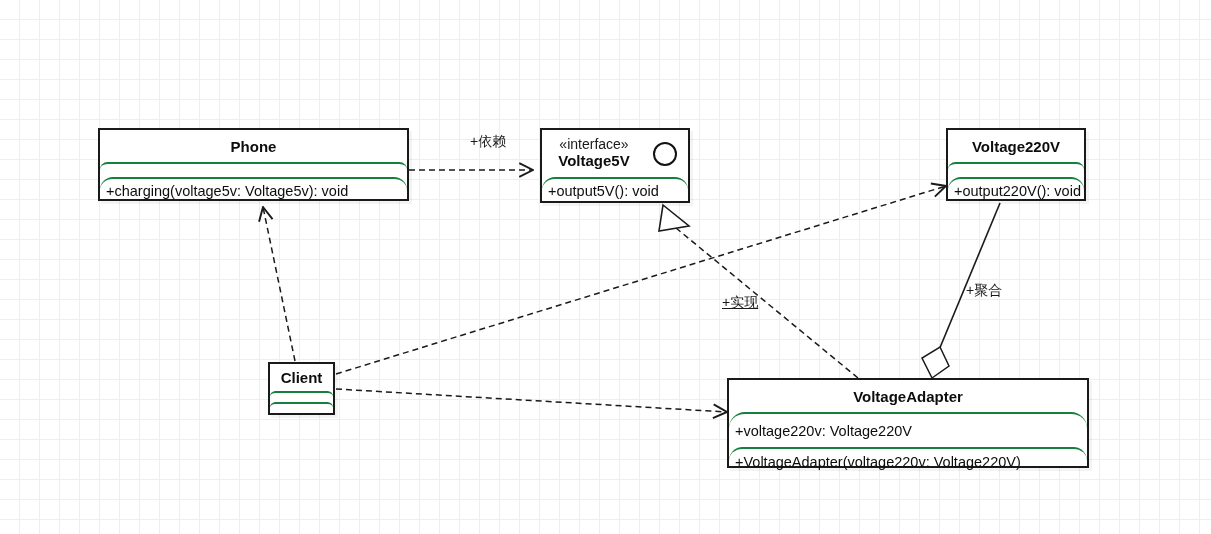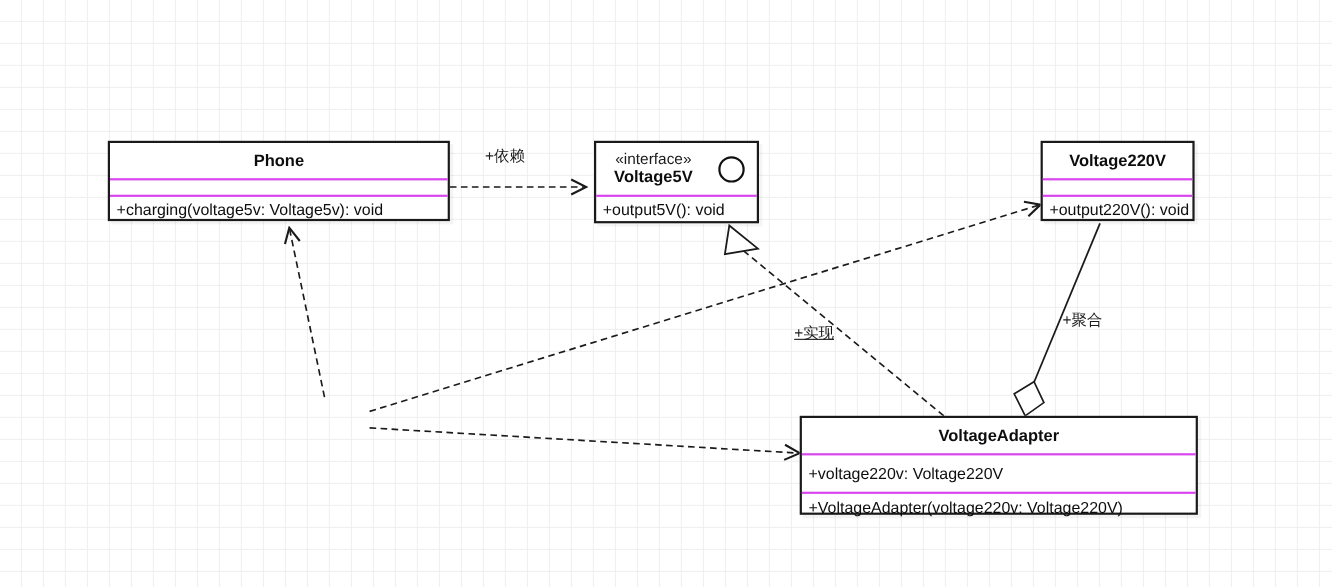--- a/index.html
+++ b/index.html
@@ -41,23 +41,24 @@
     z-index: 3;
   }
   .compartment {
     box-sizing: border-box;
     display: flex;
     align-items: center;
     padding: 0 6px;
     font-size: 14.5px;
     color: #0d0d0d;
     white-space: nowrap;
+    border-radius: 16px;
   }
   .compartment + .compartment {
-    border-top: 2px solid #d946ef;
+    border-top: 2px solid #15803d;
   }
   .cmp-title {
     justify-content: center;
     font-weight: bold;
     font-size: 15px;
   }
   .cmp-empty {
     padding: 0;
   }
   .cmp-member {
@@ -140,21 +141,21 @@
       <line x1="858" y1="378" x2="676" y2="228" stroke="#1a1a1a" stroke-width="1.5" stroke-dasharray="6,4"></line>
       <polygon points="663,205 689,226 659,231" fill="#ffffff" stroke="#1a1a1a" stroke-width="1.6" stroke-linejoin="miter"></polygon>
     </g>
 
     <g>
       <line x1="939" y1="350" x2="1000" y2="203" stroke="#1a1a1a" stroke-width="1.6"></line>
       <polygon points="932,378 922,358 940,347 949,366" fill="#ffffff" stroke="#1a1a1a" stroke-width="1.5" stroke-linejoin="miter"></polygon>
     </g>
   </svg>
 
-  <div class="edge-label" style="left:441px; top:133px;">+依赖</div>
+  <div class="edge-label" style="left:441px; top:133px;padding-left:29px;">+依赖</div>
 
   <div class="edge-label" style="left:722px; top:294px;text-decoration:underline;">+实现</div>
 
   <div class="edge-label" style="left:966px; top:282px;">+聚合</div>
 
   <div class="uml-box" id="box-phone" style="left:98px; top:128px; width:311px; height:73px;">
     <div class="compartment cmp-title" style="height:32px;">Phone</div>
     <div class="compartment cmp-empty" style="height:15px;"></div>
     <div class="compartment cmp-member" style="height:26px;">+charging(voltage5v: Voltage5v): void</div>
   </div>
@@ -167,20 +168,25 @@
     </div>
     <div class="compartment cmp-member" style="height:26px;text-align:right;">+output5V(): void</div>
   </div>
 
   <div class="uml-box" id="box-voltage220v" style="left:946px; top:128px; width:140px; height:73px;">
     <div class="compartment cmp-title" style="height:32px;">Voltage220V</div>
     <div class="compartment cmp-empty" style="height:15px;"></div>
     <div class="compartment cmp-member" style="height:26px;">+output220V(): void</div>
   </div>
 
+  <div class="uml-box" id="box-client" style="left:268px; top:362px; width:67px; height:53px;">
+    <div class="compartment cmp-title" style="height:27px;">Client</div>
+    <div class="compartment cmp-empty" style="height:11px;"></div>
+    <div class="compartment cmp-empty" style="height:11px;"></div>
+  </div>
 
   <div class="uml-box" id="box-voltageadapter" style="left:727px; top:378px; width:362px; height:90px;text-align:right;">
     <div class="compartment cmp-title" style="height:32px;">VoltageAdapter</div>
     <div class="compartment cmp-member" style="height:35px;">+voltage220v: Voltage220V</div>
     <div class="compartment cmp-member" style="height:27px;">+VoltageAdapter(voltage220v: Voltage220V)</div>
   </div>
 
 </div>
 
 </body></html>

